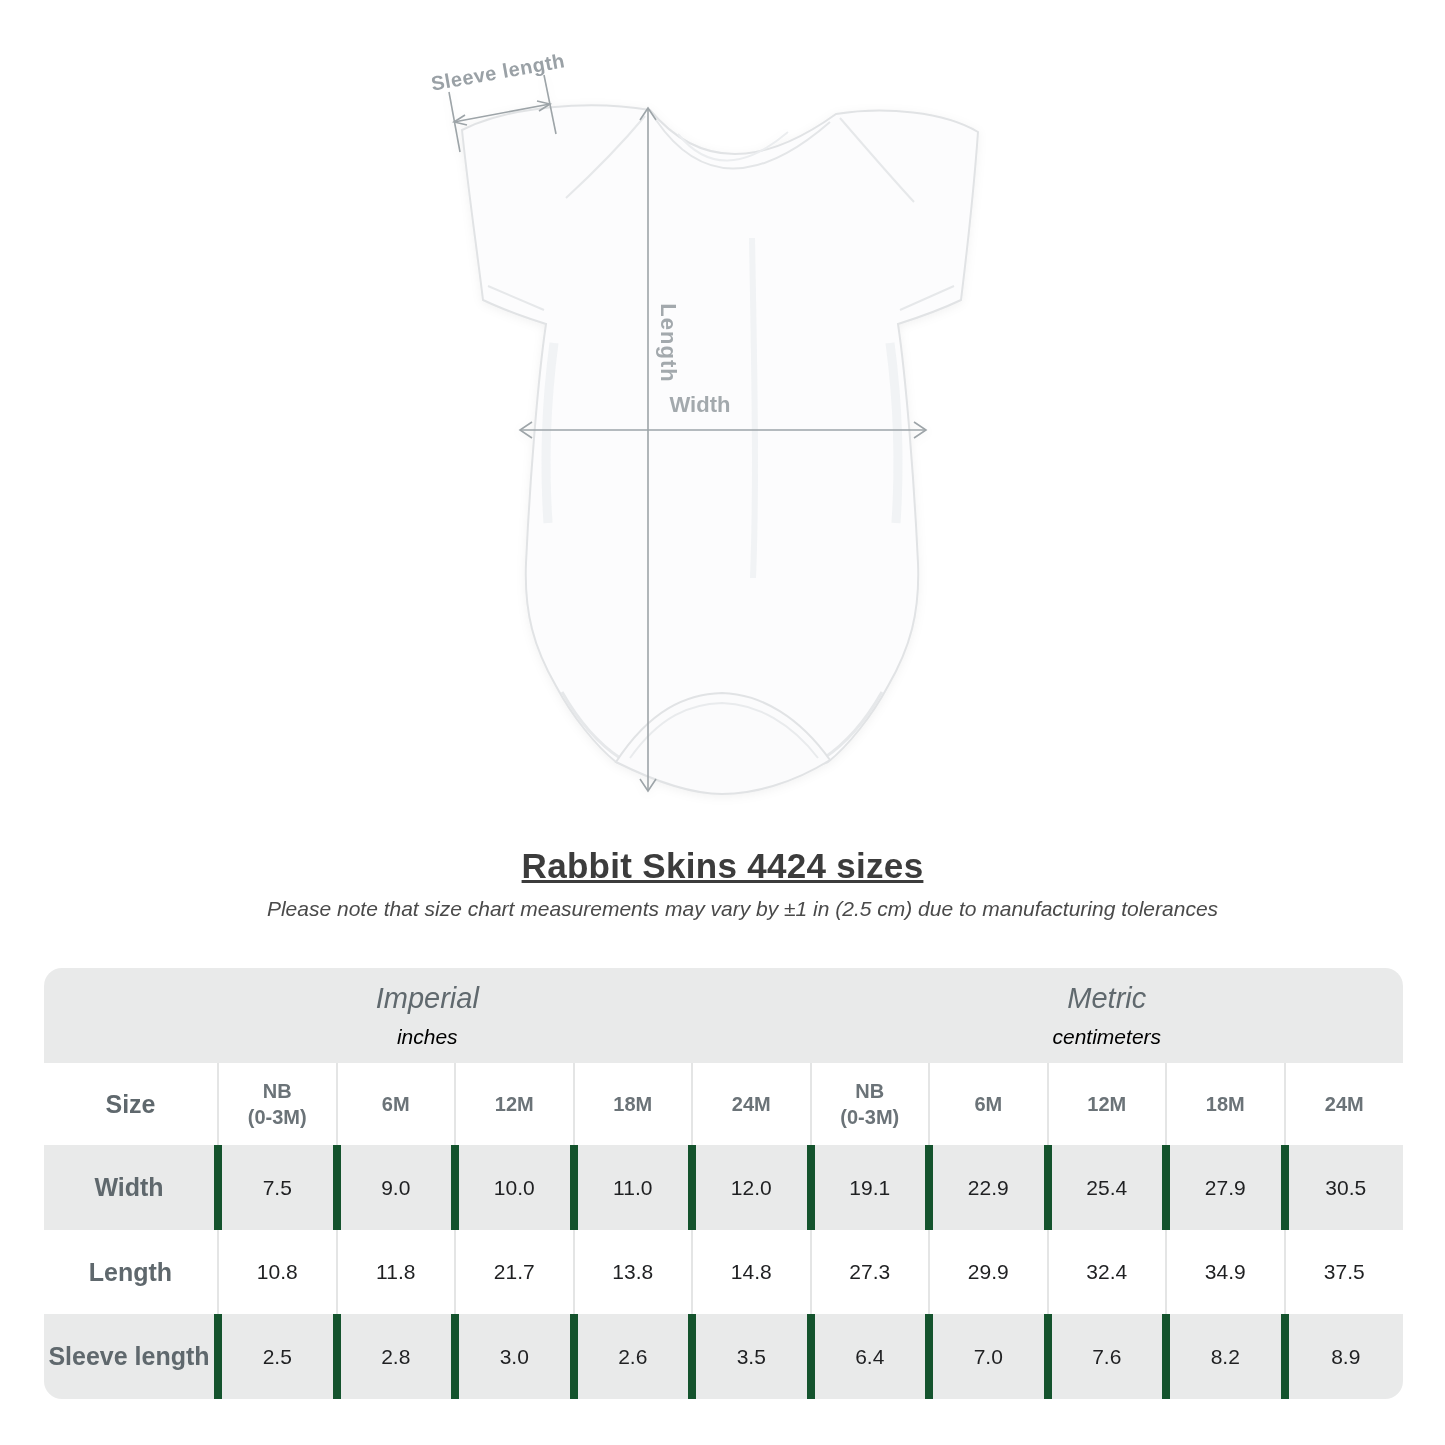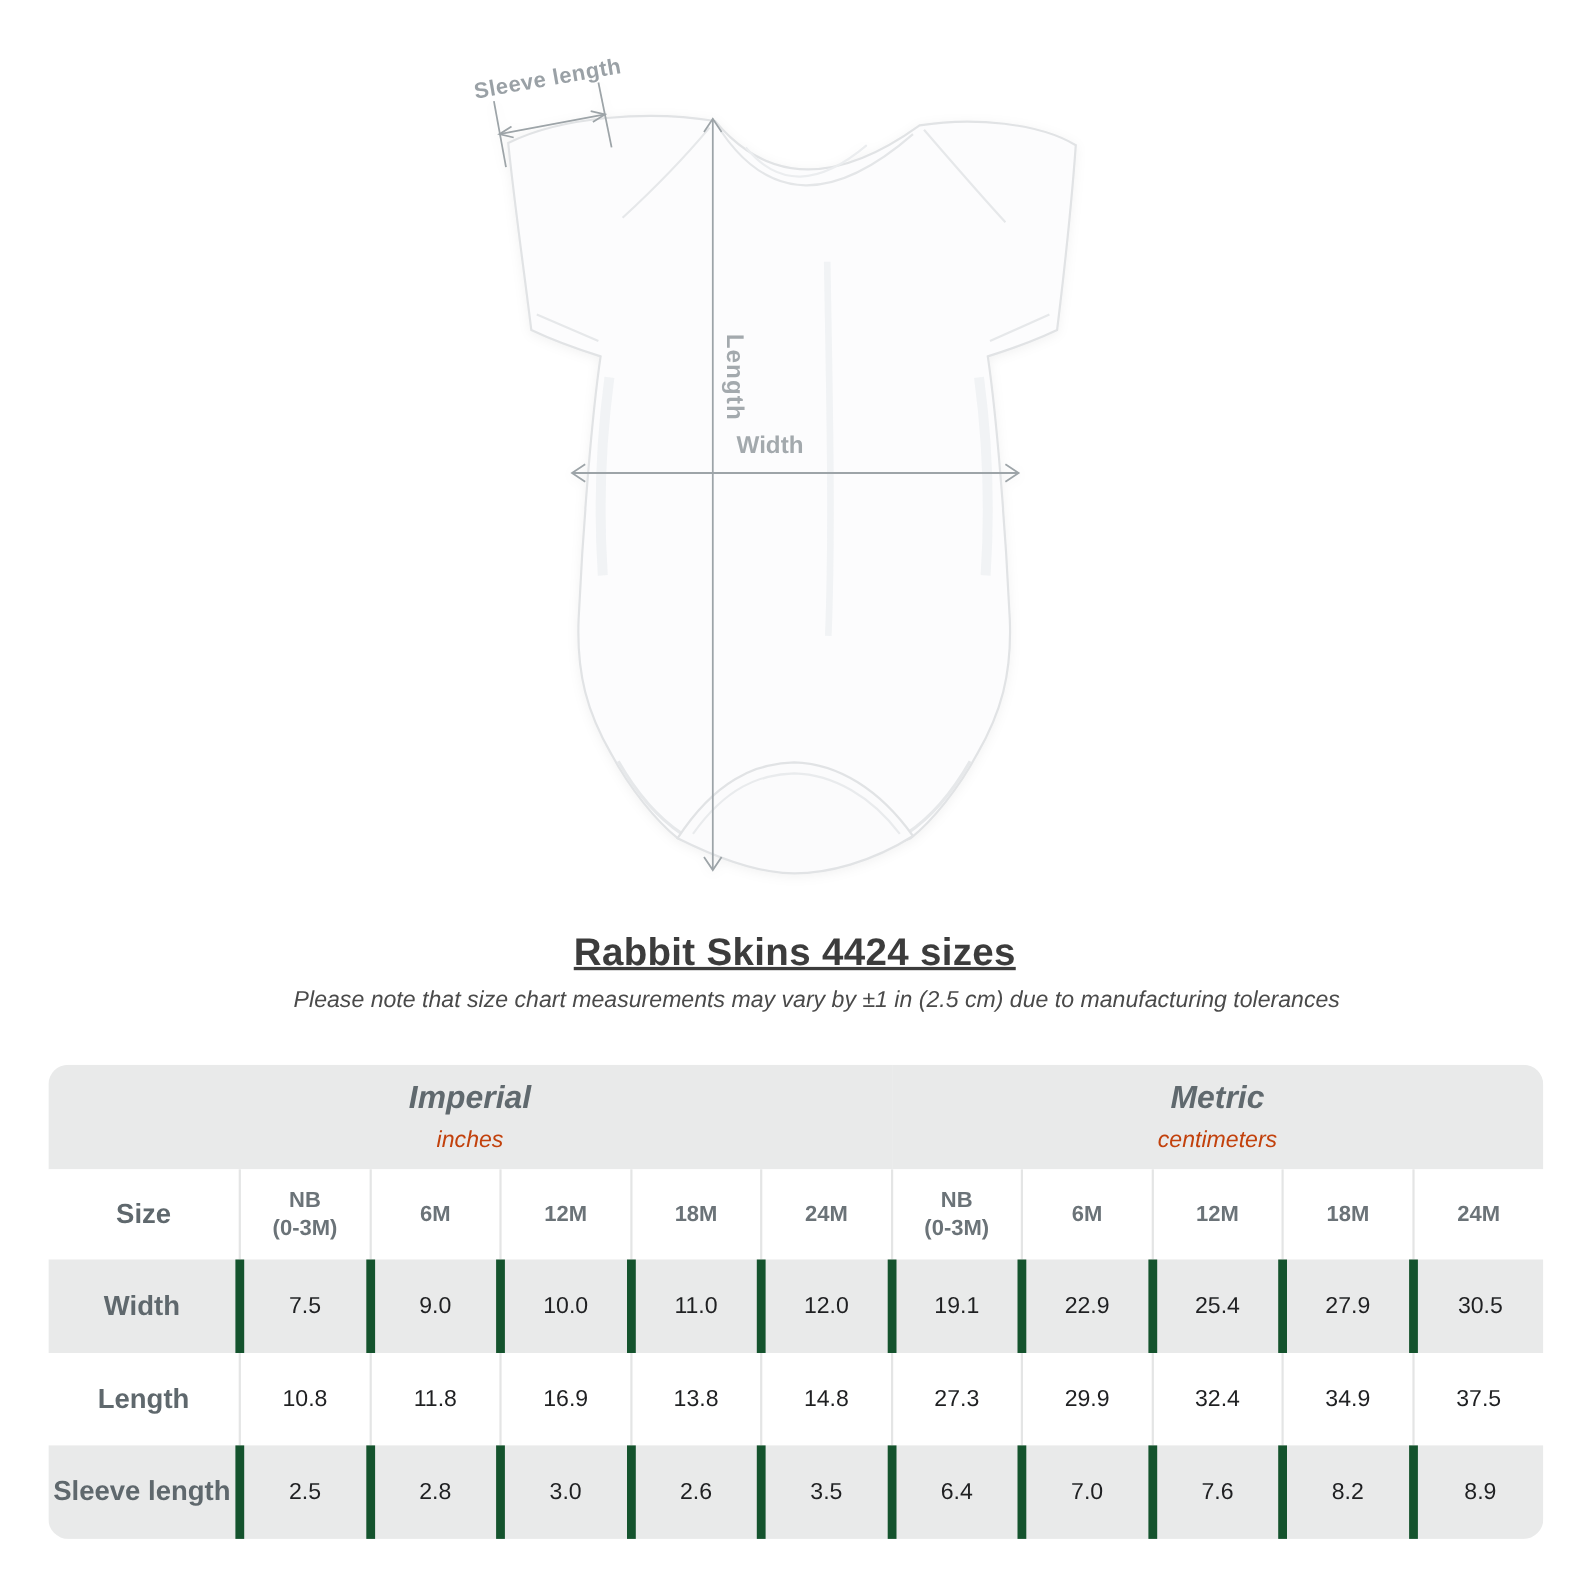--- a/index.html
+++ b/index.html
@@ -20,22 +20,22 @@
   .title{position:absolute;left:0;top:846px;width:100%;text-align:center;
     font-size:35px;font-weight:bold;color:#3c3c3c;letter-spacing:.3px;text-decoration:underline;}
   .subtitle{position:absolute;left:0;top:897px;width:100%;text-align:center;
     font-size:21px;font-style:italic;color:#4a4a4a;padding-left:20px;}
 
   
   .sizetable{position:absolute;left:44px;top:968px;width:1359px;border-radius:18px;overflow:hidden;}
   .sizetable table{width:100%;border-collapse:collapse;table-layout:fixed;}
   .sizetable td{text-align:center;vertical-align:middle;padding:0;}
   tr.group-row td{background:#e9eaea;height:95px;}
-  .group-name{font-size:29px;font-weight:bold;font-style:italic;color:#60696e;}
-  .group-unit{font-size:21px;font-style:italic;color:#c2410c;margin-top:10px;}
+  .group-name{font-size:29px;font-weight:normal;font-style:italic;color:#60696e;}
+  .group-unit{font-size:21px;font-style:italic;color:#000000;margin-top:10px;}
   tr.size-row td{background:#ffffff;height:82px;}
   .size-head{font-size:20px;font-weight:bold;color:#6b7378;white-space:pre-line;line-height:1.3;}
   td.row-label{font-size:25px;font-weight:bold;color:#5f686d;}
   td.val{font-size:21px;color:#1f2022;}
   tr.band td{background:#e9eaea;height:85px;}
   tr.plain td{background:#ffffff;height:84px;}
   tr.size-row td + td, tr.plain td + td{border-left:2px solid #e4e5e5;}
   tr.band td + td{border-left:8px solid #14532d;}
 </style>
 </head>
@@ -161,21 +161,21 @@
             <td class="val">19.1</td>
             <td class="val">22.9</td>
             <td class="val">25.4</td>
             <td class="val">27.9</td>
             <td class="val">30.5</td>
           </tr>
           <tr class="plain">
             <td class="row-label">Length</td>
             <td class="val">10.8</td>
             <td class="val">11.8</td>
-            <td class="val">16.9</td>
+            <td class="val">21.7</td>
             <td class="val">13.8</td>
             <td class="val">14.8</td>
             <td class="val">27.3</td>
             <td class="val">29.9</td>
             <td class="val">32.4</td>
             <td class="val">34.9</td>
             <td class="val">37.5</td>
           </tr>
           <tr class="band">
             <td class="row-label">Sleeve length</td>

